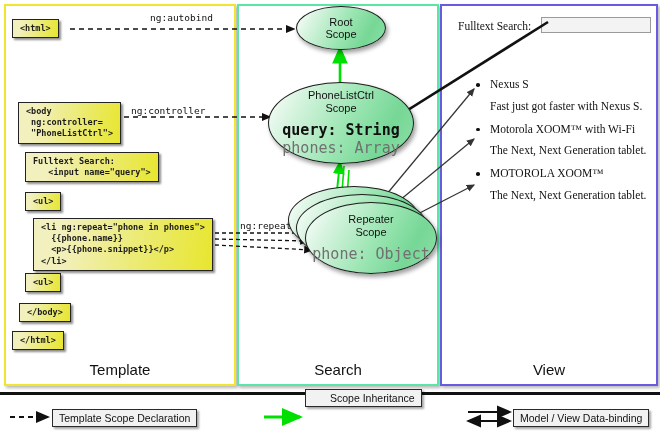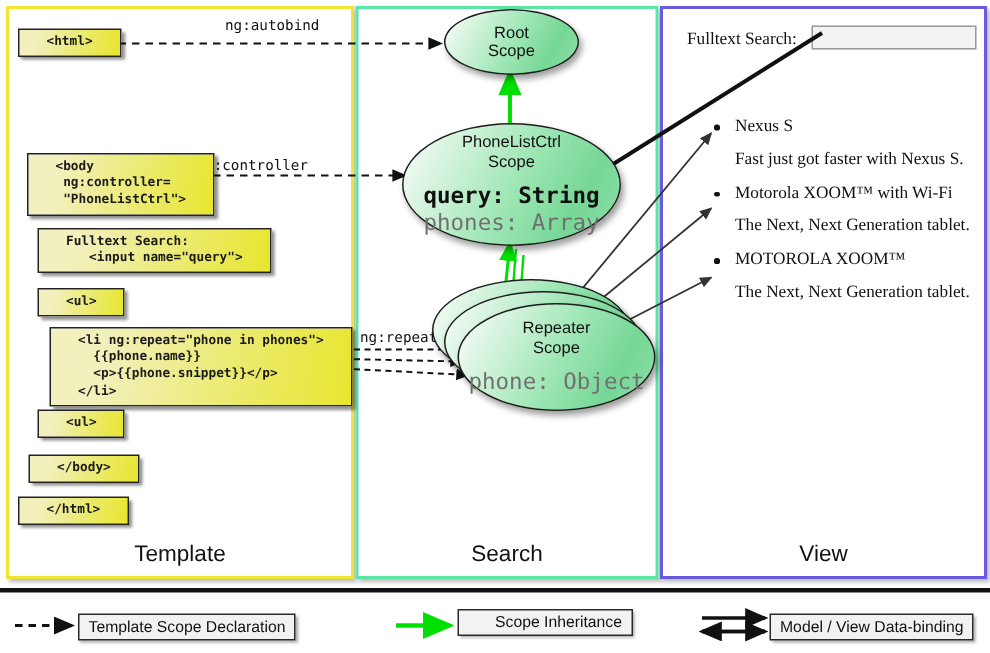--- a/index.html
+++ b/index.html
@@ -14,21 +14,21 @@
   .col-model{left:237px;width:198px;border:2px solid #5ce6a6;}
   .col-view{left:440px;width:214px;border:2px solid #6a5ae0;}
   .col-label{position:absolute;bottom:6px;left:0;width:100%;text-align:center;
              font-size:15px;color:#111;font-family:"Liberation Sans",sans-serif;}
 
   
   .codebox{position:absolute;border:1px solid #232323;
            background:linear-gradient(100deg,#f2f0c0 0%,#f2f0bb 18%,#eceb7a 55%,#e8e62e 100%);
            box-shadow:2px 2px 2px rgba(0,0,0,.45);
            font-family:"DejaVu Sans Mono",monospace;font-size:8.5px;
-           color:#1b1b1b;line-height:1.32;padding:3px 18px;white-space:pre;
+           color:#1b1b1b;line-height:1.32;padding:3px 7px;white-space:pre;
            font-weight:bold;}
 
   
   .ellipse{position:absolute;border:1.6px solid #1d1d1d;border-radius:50%;
            background:linear-gradient(118deg,#ffffff 0%,#d8f4e0 20%,#9de6b4 52%,#76d796 78%,#8ee0a8 100%);
            box-shadow:2px 3px 4px rgba(0,0,0,.38);
            display:flex;flex-direction:column;align-items:center;justify-content:center;}
   .ell-title{font-size:11px;color:#111;text-align:center;line-height:1.12;
              font-family:"Liberation Sans",sans-serif;}
   .ell-props{margin-top:7px;text-align:left;font-family:"DejaVu Sans Mono",monospace;
@@ -182,16 +182,16 @@
     <line x1="10" y1="417" x2="48" y2="417" stroke="#111" stroke-width="2" stroke-dasharray="5,4" marker-end="url(#ah-black)"></line>
 
     <line x1="264" y1="417" x2="300" y2="417" stroke="#00e000" stroke-width="3" marker-end="url(#ah-green)"></line>
 
     <line x1="468" y1="412" x2="510" y2="412" stroke="#111" stroke-width="2.2" marker-end="url(#ah-black)"></line>
     <line x1="510" y1="421" x2="468" y2="421" stroke="#111" stroke-width="2.2" marker-end="url(#ah-black)"></line>
     <line x1="468" y1="421" x2="510" y2="421" stroke="#111" stroke-width="2.2" marker-end="url(#ah-black)"></line>
   </svg>
 
   <div class="legend-box" style="left:52px;top:409px;">Template Scope Declaration</div>
-  <div class="legend-box" style="left:305px;top:406px;padding-left:24px;">Scope Inheritance</div>
+  <div class="legend-box" style="left:305px;top:389px;padding-left:24px;">Scope Inheritance</div>
   <div class="legend-box" style="left:513px;top:409px;">Model / View Data-binding</div>
 
 </div>
 
 </body></html>

